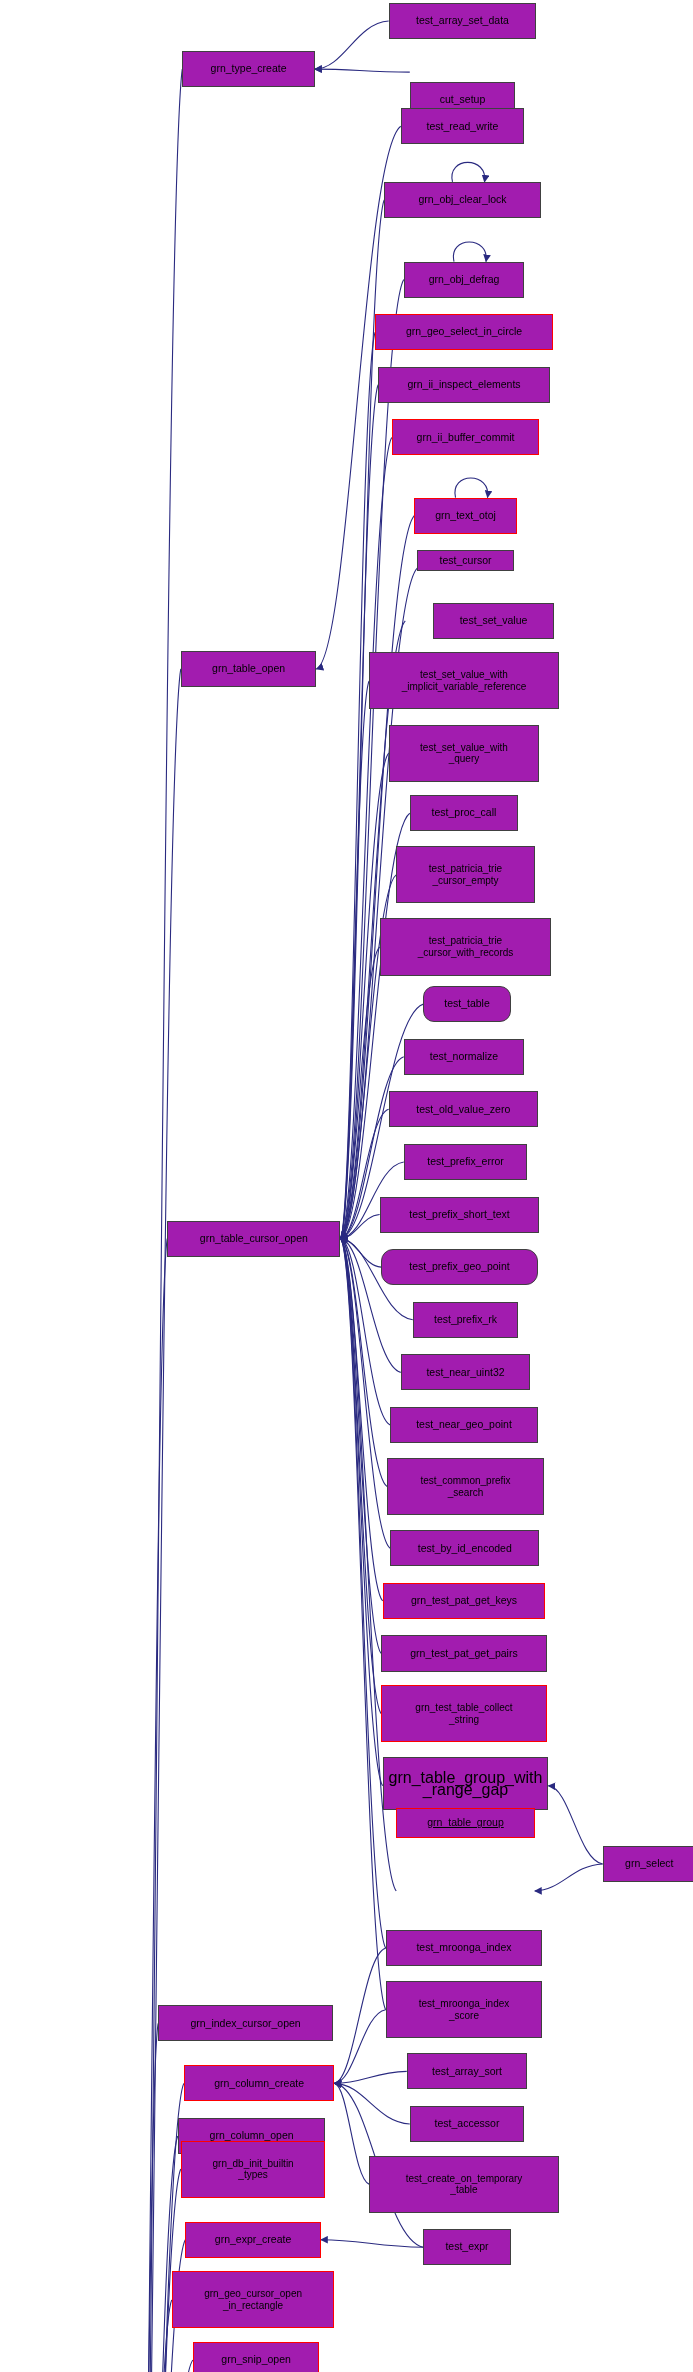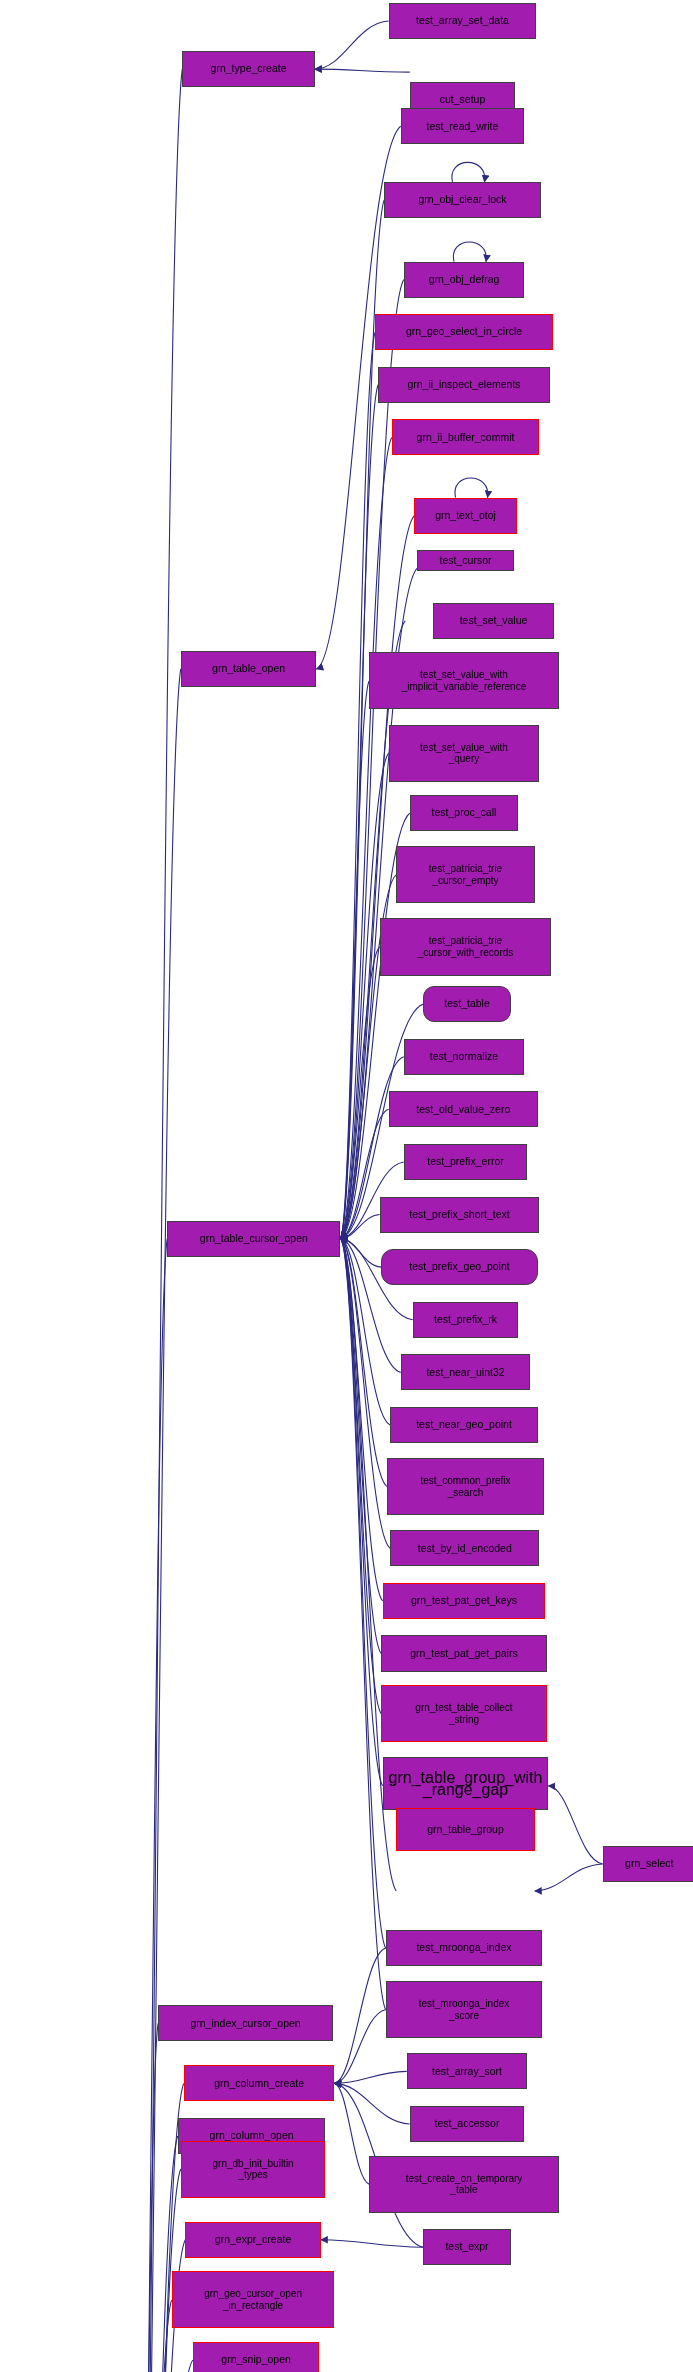--- a/index.html
+++ b/index.html
@@ -114,21 +114,21 @@
     <div class="node" style="left: 387.176px; top: 1458.07px; width: 156.678px; height: 57.1204px; font-size: 10px;">test_common_prefix
 _search</div>
     <div class="node" style="left: 390.189px; top: 1530.23px; width: 149.146px; height: 36.076px;">test_by_id_encoded</div>
     <div class="node red" style="left: 382.657px; top: 1582.84px; width: 162.704px; height: 36.076px;">grn_test_pat_get_keys</div>
     <div class="node" style="left: 381.15px; top: 1635.45px; width: 165.717px; height: 36.076px;">grn_test_pat_get_pairs</div>
     <div class="node red" style="left: 381.15px; top: 1685.05px; width: 165.717px; height: 57.1204px; font-size: 10px;">grn_test_table_collect
 _string</div>
     <div class="node" style="left: 382.657px; top: 1757.2px; width: 165.717px; height: 53px; font-size: 16px;">grn_table_group_with
 _range_gap</div>
     <div class="node" style="left: 602.609px; top: 1845.89px; width: 93.4043px; height: 36.076px;">grn_select</div>
-    <div class="node red" style="left: 396.215px; top: 1808px; width: 138.6px; height: 43px;">grn_table_group</div>
+    <div class="node red" style="left: 396.215px; top: 1808px; width: 138.6px; height: 30px; text-decoration: underline;">grn_table_group</div>
     <div class="node" style="left: 385.67px; top: 1930.07px; width: 156.678px; height: 36.076px;">test_mroonga_index</div>
     <div class="node" style="left: 385.67px; top: 1981.18px; width: 156.678px; height: 57.1204px; font-size: 10px;">test_mroonga_index
 _score</div>
     <div class="node" style="left: 158.185px; top: 2005.23px; width: 174.757px; height: 36.076px;">grn_index_cursor_open</div>
     <div class="node red" style="left: 183.796px; top: 2065.35px; width: 150.652px; height: 36.076px;">grn_column_create</div>
     <div class="node" style="left: 406.761px; top: 2053.33px; width: 120.522px; height: 36.076px;">test_array_sort</div>
     <div class="node" style="left: 177.77px; top: 2117.96px; width: 147.639px; height: 36.076px;">grn_column_open</div>
     <div class="node" style="left: 409.774px; top: 2105.94px; width: 114.496px; height: 36.076px;">test_accessor</div>
     <div class="node red" style="left: 180.783px; top: 2140.51px; width: 144.626px; height: 57.1204px; font-size: 10px;">grn_db_init_builtin
 _types</div>

